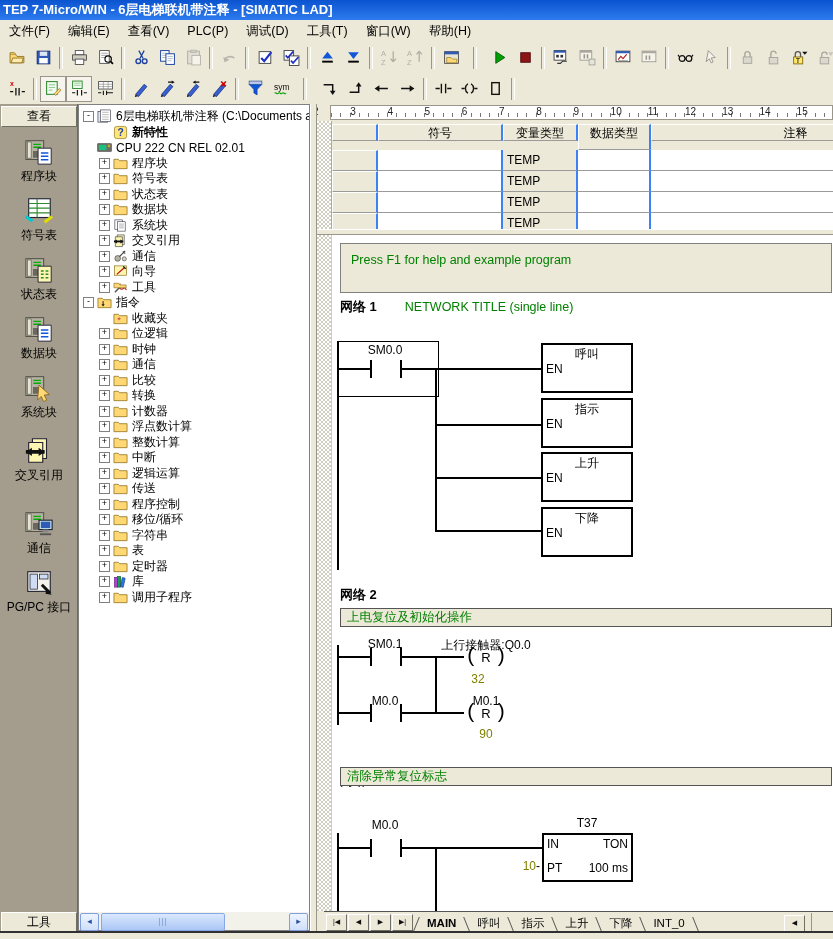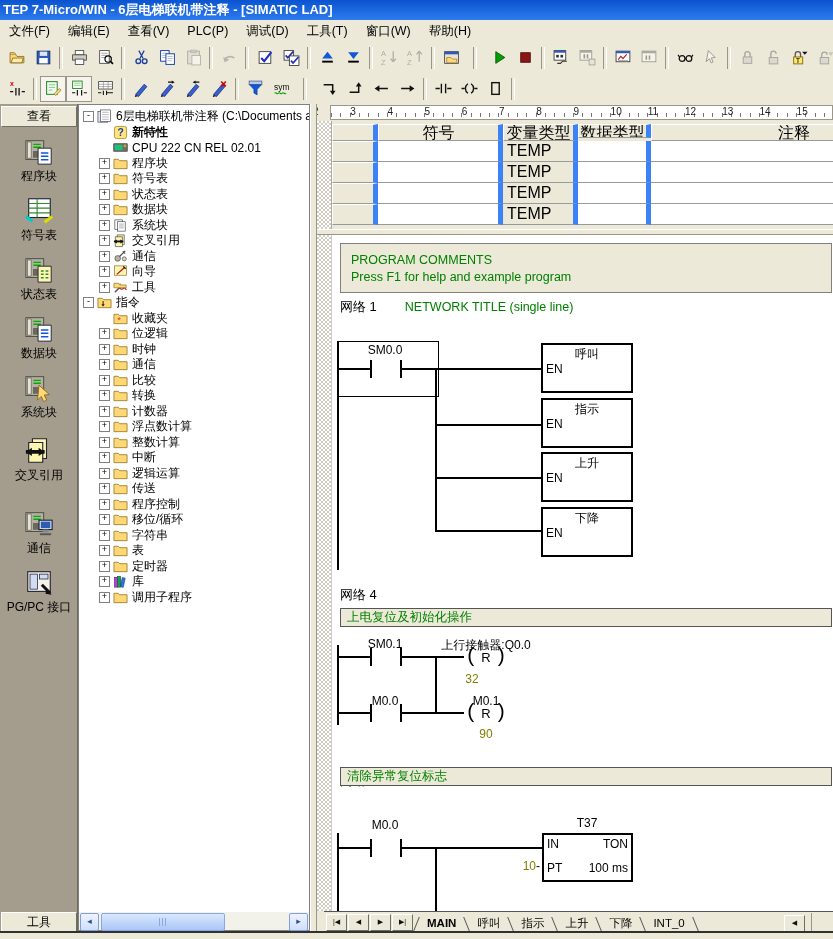--- a/index.html
+++ b/index.html
@@ -34,30 +34,30 @@
   .vsplit{position:absolute;left:310px;top:104px;width:7px;height:827px;background:#ece9d8;border-left:1px solid #fff;border-right:1px solid #9a968a;box-sizing:border-box}
   .editor{position:absolute;left:317px;top:104px;width:516px;height:827px;background:#ece9d8;overflow:hidden}
   .ruler{position:absolute;top:0;left:0;width:516px;height:17px;background:#ece9d8;border-bottom:1px solid #9a968a;overflow:hidden}
   .ruler-strip{position:absolute;left:13px;right:0;top:1px;bottom:1px;background-color:#fff;border:1px solid #9a968a;background-image:repeating-linear-gradient(90deg,#777 0 1px,transparent 1px 9.3px);background-size:100% 4px;background-position:0 7px;background-repeat:no-repeat}
   .rnum{position:absolute;top:2px;font-size:10px;color:#222}
   .hatch{background-color:#fff;background-image:linear-gradient(45deg,#cfccc0 25%,transparent 25%,transparent 75%,#cfccc0 75%),linear-gradient(45deg,#cfccc0 25%,transparent 25%,transparent 75%,#cfccc0 75%);background-size:4px 4px;background-position:0 0,2px 2px}
   .vartable{position:absolute;top:17px;left:0;width:516px;height:108px;background:#ece9d8;overflow:hidden}
   .vt-gutter{position:absolute;left:0;top:0;width:14px;height:100%;border-right:1px solid #aaa}
   .vt-grid{position:absolute;left:15px;top:3px}
   .vt-row{display:flex}
-  .vt-c{box-sizing:border-box;border-right:5px solid #3b82f6;border-bottom:1px solid #9a9a9a;font-size:16px;overflow:hidden;white-space:nowrap}
+  .vt-c{box-sizing:border-box;border-right:2px solid #3b82f6;border-bottom:1px solid #9a9a9a;font-size:12px;overflow:hidden;white-space:nowrap}
   .vh{background:#ece9d8;border-top:1px solid #fff;border-left:1px solid #fff;text-align:center}
   .vd{background:#fff;padding-left:4px}
   .vbeige{background:#ece9d8}
   .hsplit{position:absolute;top:125px;left:0;width:516px;height:6px;background:#ece9d8;border-top:1px solid #fff;border-bottom:1px solid #9a968a;box-sizing:border-box}
   .ladder{position:absolute;top:131px;left:0;width:516px;height:676px;background:#fff;overflow:hidden;color:#000}
   .lgutter{position:absolute;left:0;top:0;width:14px;height:100%;border-right:1px solid #ccc}
   .pcomment{position:absolute;left:23px;top:8px;width:492px;height:50px;border:1px solid #808080;background:#ece9d8;color:#008000;font-size:12.5px;padding:8px 0 0 10px;box-sizing:border-box;line-height:17px}
   .nethdr{position:absolute;left:23px;font-size:13px;white-space:nowrap}
-  .nlabel{font-weight:normal;color:#000;margin-right:28px}
+  .nlabel{font-weight:bold;color:#000;margin-right:28px}
   .ntitle{color:#008000;font-size:12.5px}
   .ncomment{position:absolute;left:23px;width:492px;height:19px;border:1px solid #555;background:#ece9d8;color:#008000;font-size:12.5px;line-height:17px;padding-left:6px;box-sizing:border-box}
   .lw{position:absolute;background:#000}
   .leg{position:absolute;width:2px;height:18px;background:#000}
   .llabel{position:absolute;transform:translateX(-50%);font-size:12px;white-space:nowrap}
   .lop{color:#808000}
   .lblock{position:absolute;left:224px;width:92px;height:50px;border:2px solid #000;box-sizing:border-box;background:#fff}
   .bt{position:absolute;top:1px;left:0;right:0;text-align:center;font-size:12px}
   .ben{position:absolute;left:3px;top:17px;font-size:12px}
   .selrect{position:absolute;left:20px;top:106px;width:100px;height:54px;border:1px solid #000}
@@ -485,21 +485,21 @@
       <span>6层电梯联机带注释 (C:\Documents an</span>
     </div>
     <div class="trow" style="padding-left: 20px;">
       <span class="tspc"></span>
       <span class="ticon"><svg width="15" height="15" viewBox="0 0 16 16">
           <rect x="1.5" y="1.5" width="13" height="13" rx="2.5" fill="#ffe57a" stroke="#9a7d20" stroke-width=".8"></rect>
           <text x="4.7" y="12" font-size="11" font-weight="bold" fill="#1b3fb0">?</text>
         </svg></span>
       <span style="font-weight: bold;">新特性</span>
     </div>
-    <div class="trow" style="padding-left: 20px;">
+    <div class="trow" style="padding-left: 4px;">
       <span class="tspc"></span>
       <span class="ticon"><svg width="15" height="15" viewBox="0 0 16 16">
           <rect x=".8" y="4" width="14.4" height="8" fill="#6e6e66" stroke="#222" stroke-width=".6"></rect>
           <rect x="2" y="5.2" width="8" height="5.6" fill="#19c37d"></rect>
           <path d="M11.5 5.5h2.5M11.5 7h2.5" stroke="#ffd300" stroke-width=".8"></path>
         </svg></span>
       <span>CPU 222 CN REL 02.01</span>
     </div>
     <div class="trow" style="padding-left: 20px;">
       <span class="texp">+</span>
@@ -736,21 +736,21 @@
     <span id="ruler-nums"><span class="rnum" style="left: -4px;">2</span><span class="rnum" style="left: 33.2px;">3</span><span class="rnum" style="left: 70.4px;">4</span><span class="rnum" style="left: 107.6px;">5</span><span class="rnum" style="left: 144.8px;">6</span><span class="rnum" style="left: 182px;">7</span><span class="rnum" style="left: 219.2px;">8</span><span class="rnum" style="left: 256.4px;">9</span><span class="rnum" style="left: 293.6px;">10</span><span class="rnum" style="left: 330.8px;">11</span><span class="rnum" style="left: 368px;">12</span><span class="rnum" style="left: 405.2px;">13</span><span class="rnum" style="left: 442.4px;">14</span><span class="rnum" style="left: 479.6px;">15</span></span>
   </div>
 
   <div class="vartable">
     <div class="vt-gutter hatch"></div>
     <div class="vt-grid" id="vtgrid">
         <div class="vt-row">
           <div class="vt-c vh" style="width: 46px; height: 17px; line-height: 16px;"></div>
           <div class="vt-c vh" style="width: 125px; height: 17px; line-height: 16px;">符号</div>
           <div class="vt-c vh" style="width: 75px; height: 17px; line-height: 16px;">变量类型</div>
-          <div class="vt-c vh" style="width: 73px; height: 14px; line-height: 16px;">数据类型</div>
+          <div class="vt-c vh" style="width: 73px; height: 26px; line-height: 16px;">数据类型</div>
           <div class="vt-c vh" style="width: 290px; height: 17px; line-height: 16px;">注释</div>
         </div>
         <div class="vt-row">
           <div class="vt-c vh" style="width: 46px; height: 21px; line-height: 20px;"></div>
           <div class="vt-c vd" style="width: 125px; height: 21px; line-height: 20px;"></div>
           <div class="vt-c vd vbeige" style="width: 75px; height: 21px; line-height: 20px;">TEMP</div>
           <div class="vt-c vd" style="width: 73px; height: 21px; line-height: 20px;"></div>
           <div class="vt-c vd" style="width: 290px; height: 21px; line-height: 20px;"></div>
         </div>
         <div class="vt-row">
@@ -776,21 +776,20 @@
         </div>
       </div>
   </div>
 
   <div class="hsplit"></div>
 
   <div class="ladder">
     <div class="lgutter hatch"></div>
 
     <div class="pcomment">
-      <div>PROGRAM COMMENTS</div>
       <div>Press F1 for help and example program</div>
     </div>
 
     <div class="nethdr" style="top:63px">
       <span class="nlabel">网络 1</span><span class="ntitle">NETWORK TITLE (single line)</span>
     </div>
 
     <div class="lw" style="left:20px;top:106px;width:2px;height:229px"></div>
     <div class="selrect"></div>
     <div class="llabel" style="left:68px;top:108px">SM0.0</div>
@@ -813,38 +812,38 @@
     <div class="lblock" style="top:217px">
       <span class="bt">上升</span>
       <span class="ben">EN</span>
     </div>
     <div class="lblock" style="top:272px">
       <span class="bt">下降</span>
       <span class="ben">EN</span>
     </div>
 
     <div class="nethdr" style="top:351px">
-      <span class="nlabel">网络 4</span>
+      <span class="nlabel">网络 2</span>
     </div>
     <div class="ncomment" style="top:373px"><span>上电复位及初始化操作</span></div>
 
     <div class="lw" style="left:20px;top:410px;width:2px;height:80px"></div>
     <div class="llabel" style="left:68px;top:402px">SM0.1</div>
     <div class="llabel" style="left:169px;top:402px">上行接触器:Q0.0</div>
     <div class="lw" style="left:20px;top:421px;width:33px;height:2px"></div>
     <div class="leg" style="left:53px;top:413px"></div>
     <div class="leg" style="left:83px;top:413px"></div>
     <div class="lw" style="left:85px;top:421px;width:62px;height:2px"></div>
     <div class="lw" style="left:118px;top:421px;width:2px;height:58px"></div>
     <div class="coil" style="left:169px;top:412px">
       <span class="par">(</span>
         <span>R</span>
         <span class="par">)</span>
     </div>
-    <div class="llabel lop" style="left:155px;top:437px">32</div>
+    <div class="llabel lop" style="left:161px;top:437px">32</div>
 
     <div class="llabel" style="left:68px;top:459px">M0.0</div>
     <div class="llabel" style="left:169px;top:459px">M0.1</div>
     <div class="lw" style="left:20px;top:477px;width:33px;height:2px"></div>
     <div class="leg" style="left:53px;top:469px"></div>
     <div class="leg" style="left:83px;top:469px"></div>
     <div class="lw" style="left:85px;top:477px;width:62px;height:2px"></div>
     <div class="coil" style="left:169px;top:468px">
       <span class="par">(</span>
         <span>R</span>

